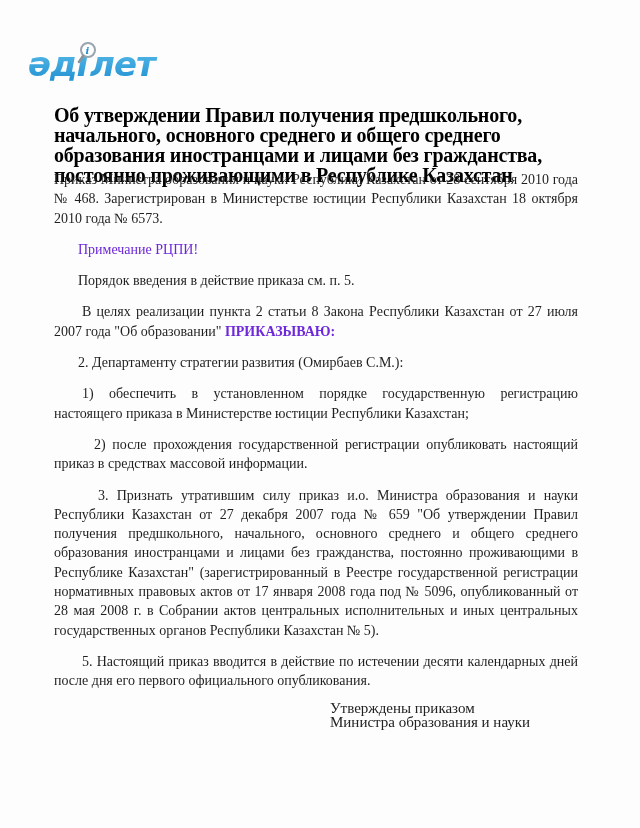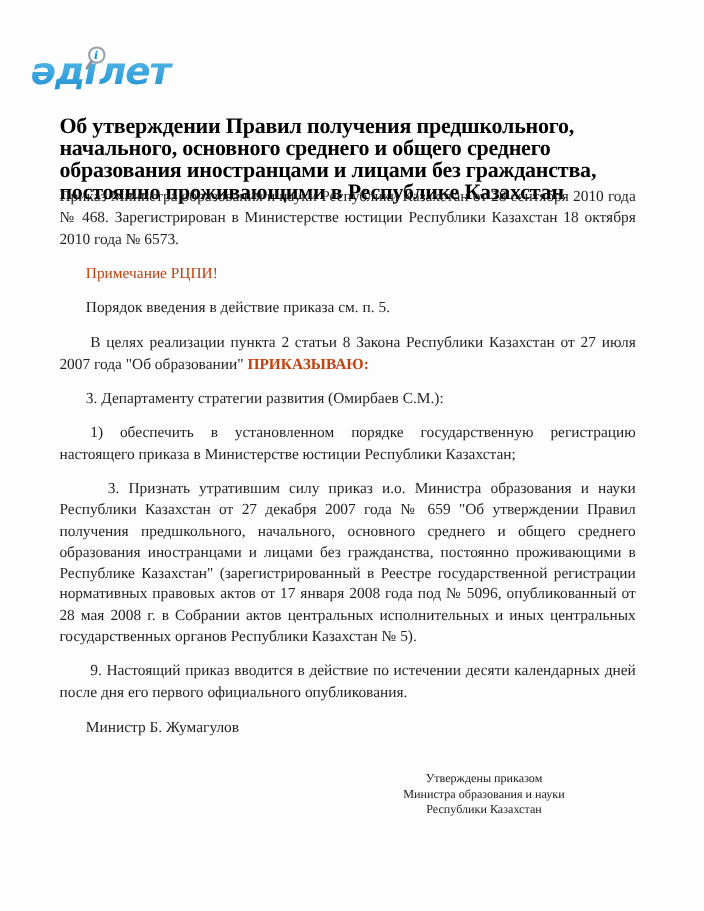--- a/index.html
+++ b/index.html
@@ -45,29 +45,28 @@
       color: #1f1f1f;
     }
     .body p {
       margin: 12px;
       text-align: justify;
     }
     .ind1 { text-indent: 24px; }
     .ind2 { text-indent: 28px; }
     .ind3 { text-indent: 40px; }
     .ind4 { text-indent: 44px; }
-    .note { color: #c2410c; text-indent: 24px; }
-    .strong { font-weight: bold; color: #c2410c; }
+    .note { color: #6d28d9; text-indent: 24px; }
+    .strong { font-weight: bold; color: #6d28d9; }
     .approval {
       position: absolute;
       left: 330px;
       top: 701px;
       width: 220px;
-      text-align: center;
-      font-size: 11px;
+      font-size: 15px;
       line-height: 14px;
       color: #222;
     }
     .approval div { margin: 0; }
   </style>
 </head>
 <body>
 
 <div class="logo">
   <svg width="132" height="42" viewBox="0 0 132 42">
@@ -85,24 +84,23 @@
   </svg>
 </div>
 
 <h1 class="title">Об утверждении Правил получения предшкольного, начального, основного среднего и общего среднего образования иностранцами и лицами без гражданства, постоянно проживающими в Республике Казахстан</h1>
 
 <div class="body">
   <p>Приказ Министра образования и науки Республики Казахстан от 28 сентября 2010 года № 468. Зарегистрирован в Министерстве юстиции Республики Казахстан 18 октября 2010 года № 6573.</p>
   <p class="note">Примечание РЦПИ!</p>
   <p class="ind1">Порядок введения в действие приказа см. п. 5.</p>
   <p class="ind2"><span>В целях реализации пункта 2 статьи 8 Закона Республики Казахстан от 27 июля 2007 года "Об образовании" </span><span class="strong">ПРИКАЗЫВАЮ:</span></p>
-  <p class="ind1">3. Департаменту стратегии развития (Омирбаев С.М.):</p>
+  <p class="ind1">2. Департаменту стратегии развития (Омирбаев С.М.):</p>
   <p class="ind2">1) обеспечить в установленном порядке государственную регистрацию настоящего приказа в Министерстве юстиции Республики Казахстан;</p>
+  <p class="ind3">2) после прохождения государственной регистрации опубликовать настоящий приказ в средствах массовой информации.</p>
   <p class="ind4">3. Признать утратившим силу приказ и.о. Министра образования и науки Республики Казахстан от 27 декабря 2007 года № 659 "Об утверждении Правил получения предшкольного, начального, основного среднего и общего среднего образования иностранцами и лицами без гражданства, постоянно проживающими в Республике Казахстан" (зарегистрированный в Реестре государственной регистрации нормативных правовых актов от 17 января 2008 года под № 5096, опубликованный от 28 мая 2008 г. в Собрании актов центральных исполнительных и иных центральных государственных органов Республики Казахстан № 5).</p>
-  <p class="ind2">9. Настоящий приказ вводится в действие по истечении десяти календарных дней после дня его первого официального опубликования.</p>
-  <p class="ind1">Министр Б. Жумагулов</p>
+  <p class="ind2">5. Настоящий приказ вводится в действие по истечении десяти календарных дней после дня его первого официального опубликования.</p>
 </div>
 
 <div class="approval">
   <div>Утверждены приказом</div>
   <div>Министра образования и науки</div>
-  <div>Республики Казахстан</div>
 </div>
 
 </body></html>

